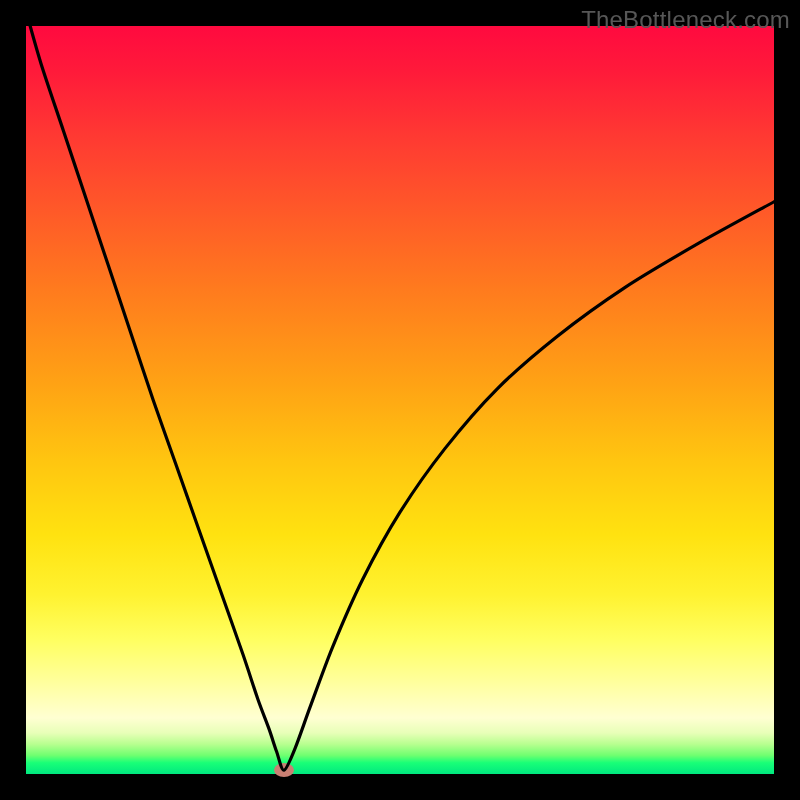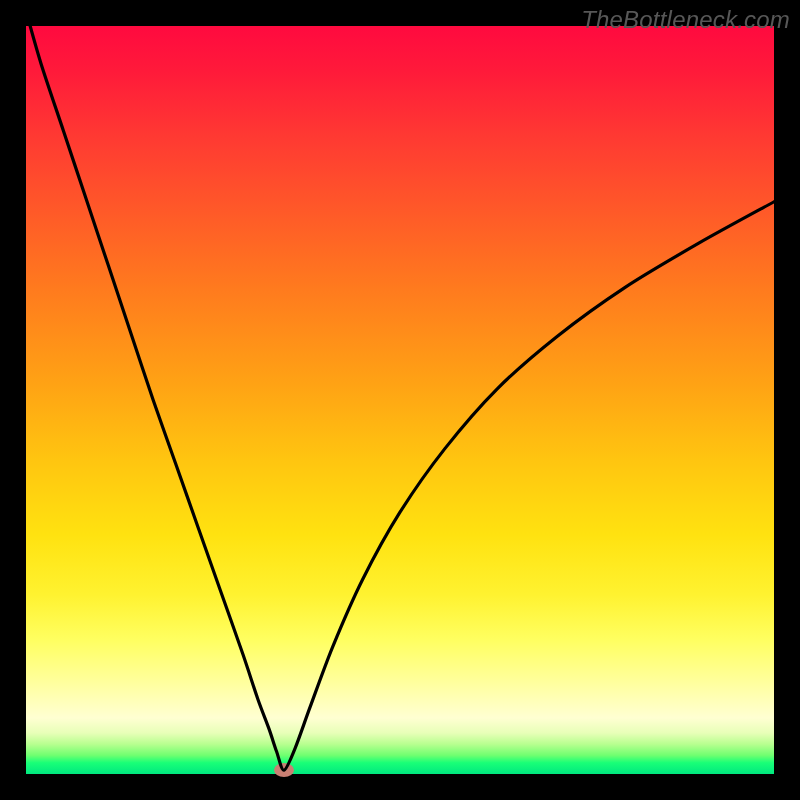--- a/index.html
+++ b/index.html
@@ -45,21 +45,20 @@
   }
   .watermark {
     position: absolute;
     top: 6px;
     right: 10px;
     color: #575757;
     font-size: 24px;
     font-weight: 400;
     letter-spacing: 0.2px;
     z-index: 5;
-    font-style: italic;
   }
   svg.curve {
     position: absolute;
     left: 0;
     top: 0;
     width: 748px;
     height: 748px;
     z-index: 2;
   }
   .marker {

